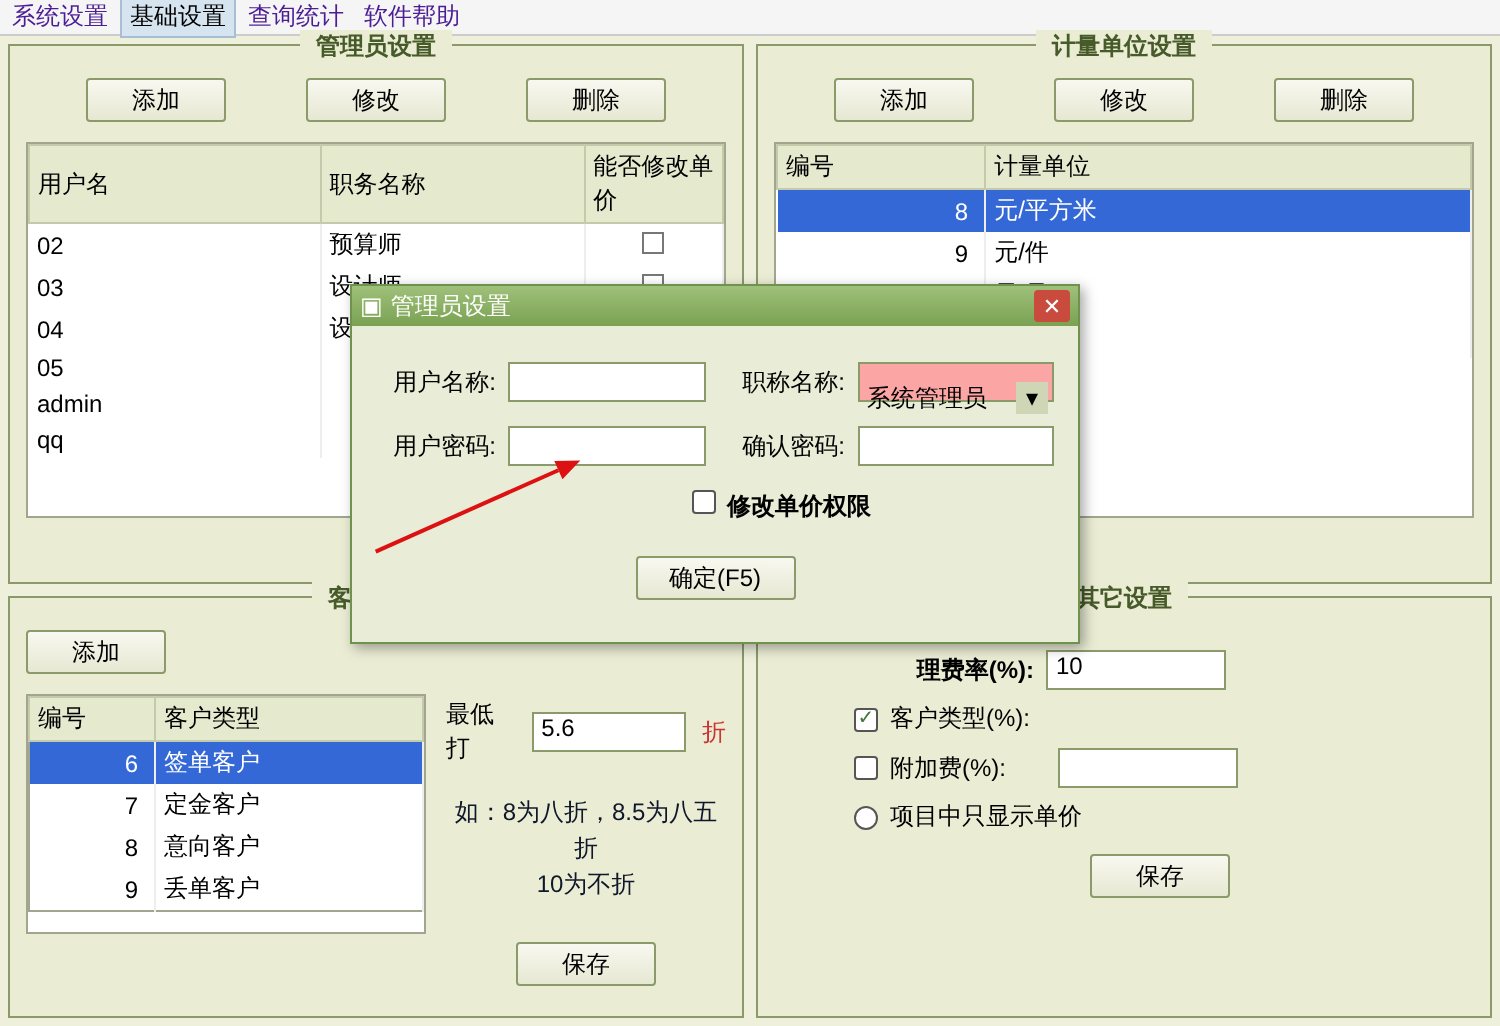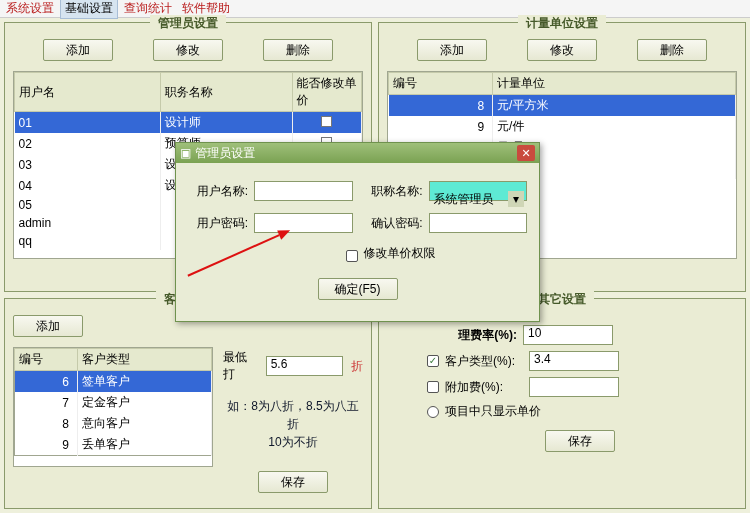--- a/index.html
+++ b/index.html
@@ -15,21 +15,21 @@
   }
   .menubar {
     height: 18px;
     background: #f5f5f5;
     border-bottom: 1px solid #ccc;
     display: flex;
     align-items: center;
     padding: 0 2px;
     gap: 2px;
   }
-  .menubar span { padding: 1px 4px; color:#b91c1c; }
+  .menubar span { padding: 1px 4px; color:#4c1d95; }
   .menubar .sel { background:#d6e4f0; border:1px solid #a8bed6; color:#000; }
   .layout {
     position: absolute;
     inset: 18px 0 0 0;
     display: grid;
     grid-template-columns: 1fr 1fr;
     grid-template-rows: 270px 1fr;
     gap: 6px;
     padding: 4px;
   }
@@ -96,21 +96,21 @@
     background: linear-gradient(#9fc07a,#7aa252);
     color:#fff;
     display:flex; align-items:center; justify-content:space-between;
     padding:0 4px;
     font-size:12px;
   }
   .modal-close { width:18px; height:16px; background:#c94b3e; color:#fff; display:flex; align-items:center; justify-content:center; cursor:pointer; border-radius:2px; font-size:11px;}
   .modal-body { padding:18px 12px 6px; display:grid; grid-template-columns: 60px 1fr 64px 1fr; row-gap:12px; column-gap:6px; align-items:center;}
   .modal-body label { text-align:right; }
   .modal-body .input, .modal-body .select { width:100%; height:20px; }
-  .select { border:1px solid #8a9a6b; background:#5eead4; display:flex; align-items:center; justify-content:space-between; padding:16px 2px 0 4px; }
+  .select { border:1px solid #8a9a6b; background:#fca5a5; display:flex; align-items:center; justify-content:space-between; padding:16px 2px 0 4px; }
   .select .caret { width:16px; height:16px; background:#cfd6b6; display:flex; align-items:center; justify-content:center; }
   .modal-foot { display:flex; justify-content:center; gap:60px; margin-top:10px;}
   
   .arrow {
     position:absolute; z-index:20;
     left:183px; top:248px;
     transform: rotate(-24deg);
     display:flex; align-items:center;
   }
   .arrow-line { width:100px; height:2px; background:#d11; }
@@ -140,25 +140,20 @@
     <div class="tablewrap">
       <table class="table">
         <tbody>
             <tr>
           <th style="width:42%">用户名</th>
           <th style="width:38%">职务名称</th>
           <th>能否修改单价</th>
         </tr>
         </tbody>
           <tbody id="admin-rows">
-            <tr class="sel">
-              <td>01</td>
-              <td>设计师</td>
-              <td style="text-align:center"><span class="chk"></span></td>
-            </tr>
             <tr>
               <td>02</td>
               <td>预算师</td>
               <td style="text-align:center"><span class="chk"></span></td>
             </tr>
             <tr>
               <td>03</td>
               <td>设计师</td>
               <td style="text-align:center"><span class="chk"></span></td>
             </tr>
@@ -278,21 +273,20 @@
   <div class="panel">
     <div class="panel-title">其它设置</div>
     <div style="padding:10px 4px 0 40px;">
       <div class="formrow">
         <label>理费率(%):</label>
         <div class="input" style="width:90px">10</div>
       </div>
       <div class="formrow">
         <span class="checkbox sel"></span>
         <span style="min-width:78px">客户类型(%):</span>
-        <div class="input" style="width:90px">3.4</div>
       </div>
       <div class="formrow">
         <span class="checkbox"></span>
         <span style="min-width:78px">附加费(%):</span>
         <div class="input" style="width:90px"></div>
       </div>
       <div class="formrow">
         <span class="radio"></span>
         <span>项目中只显示单价</span>
       </div>
@@ -317,21 +311,21 @@
     <label>职称名称:</label>
     <div class="select">
       <span>系统管理员</span>
       <span class="caret">▾</span>
     </div>
     <label>用户密码:</label>
     <div class="input"></div>
     <label>确认密码:</label>
     <div class="input"></div>
     <div></div>
-    <div style="grid-column:2/5;display:flex;align-items:flex-end;gap:6px;justify-content:center;">
+    <div style="grid-column:2/5;display:flex;align-items:flex-start;gap:6px;justify-content:center;font-weight:bold;">
       <span class="checkbox"></span>
       <span>修改单价权限</span>
     </div>
   </div>
   <div class="modal-foot">
     <div class="btn" style="min-width:80px">确定(F5)</div>
   </div>
 </div>
 
 <div class="arrow">

